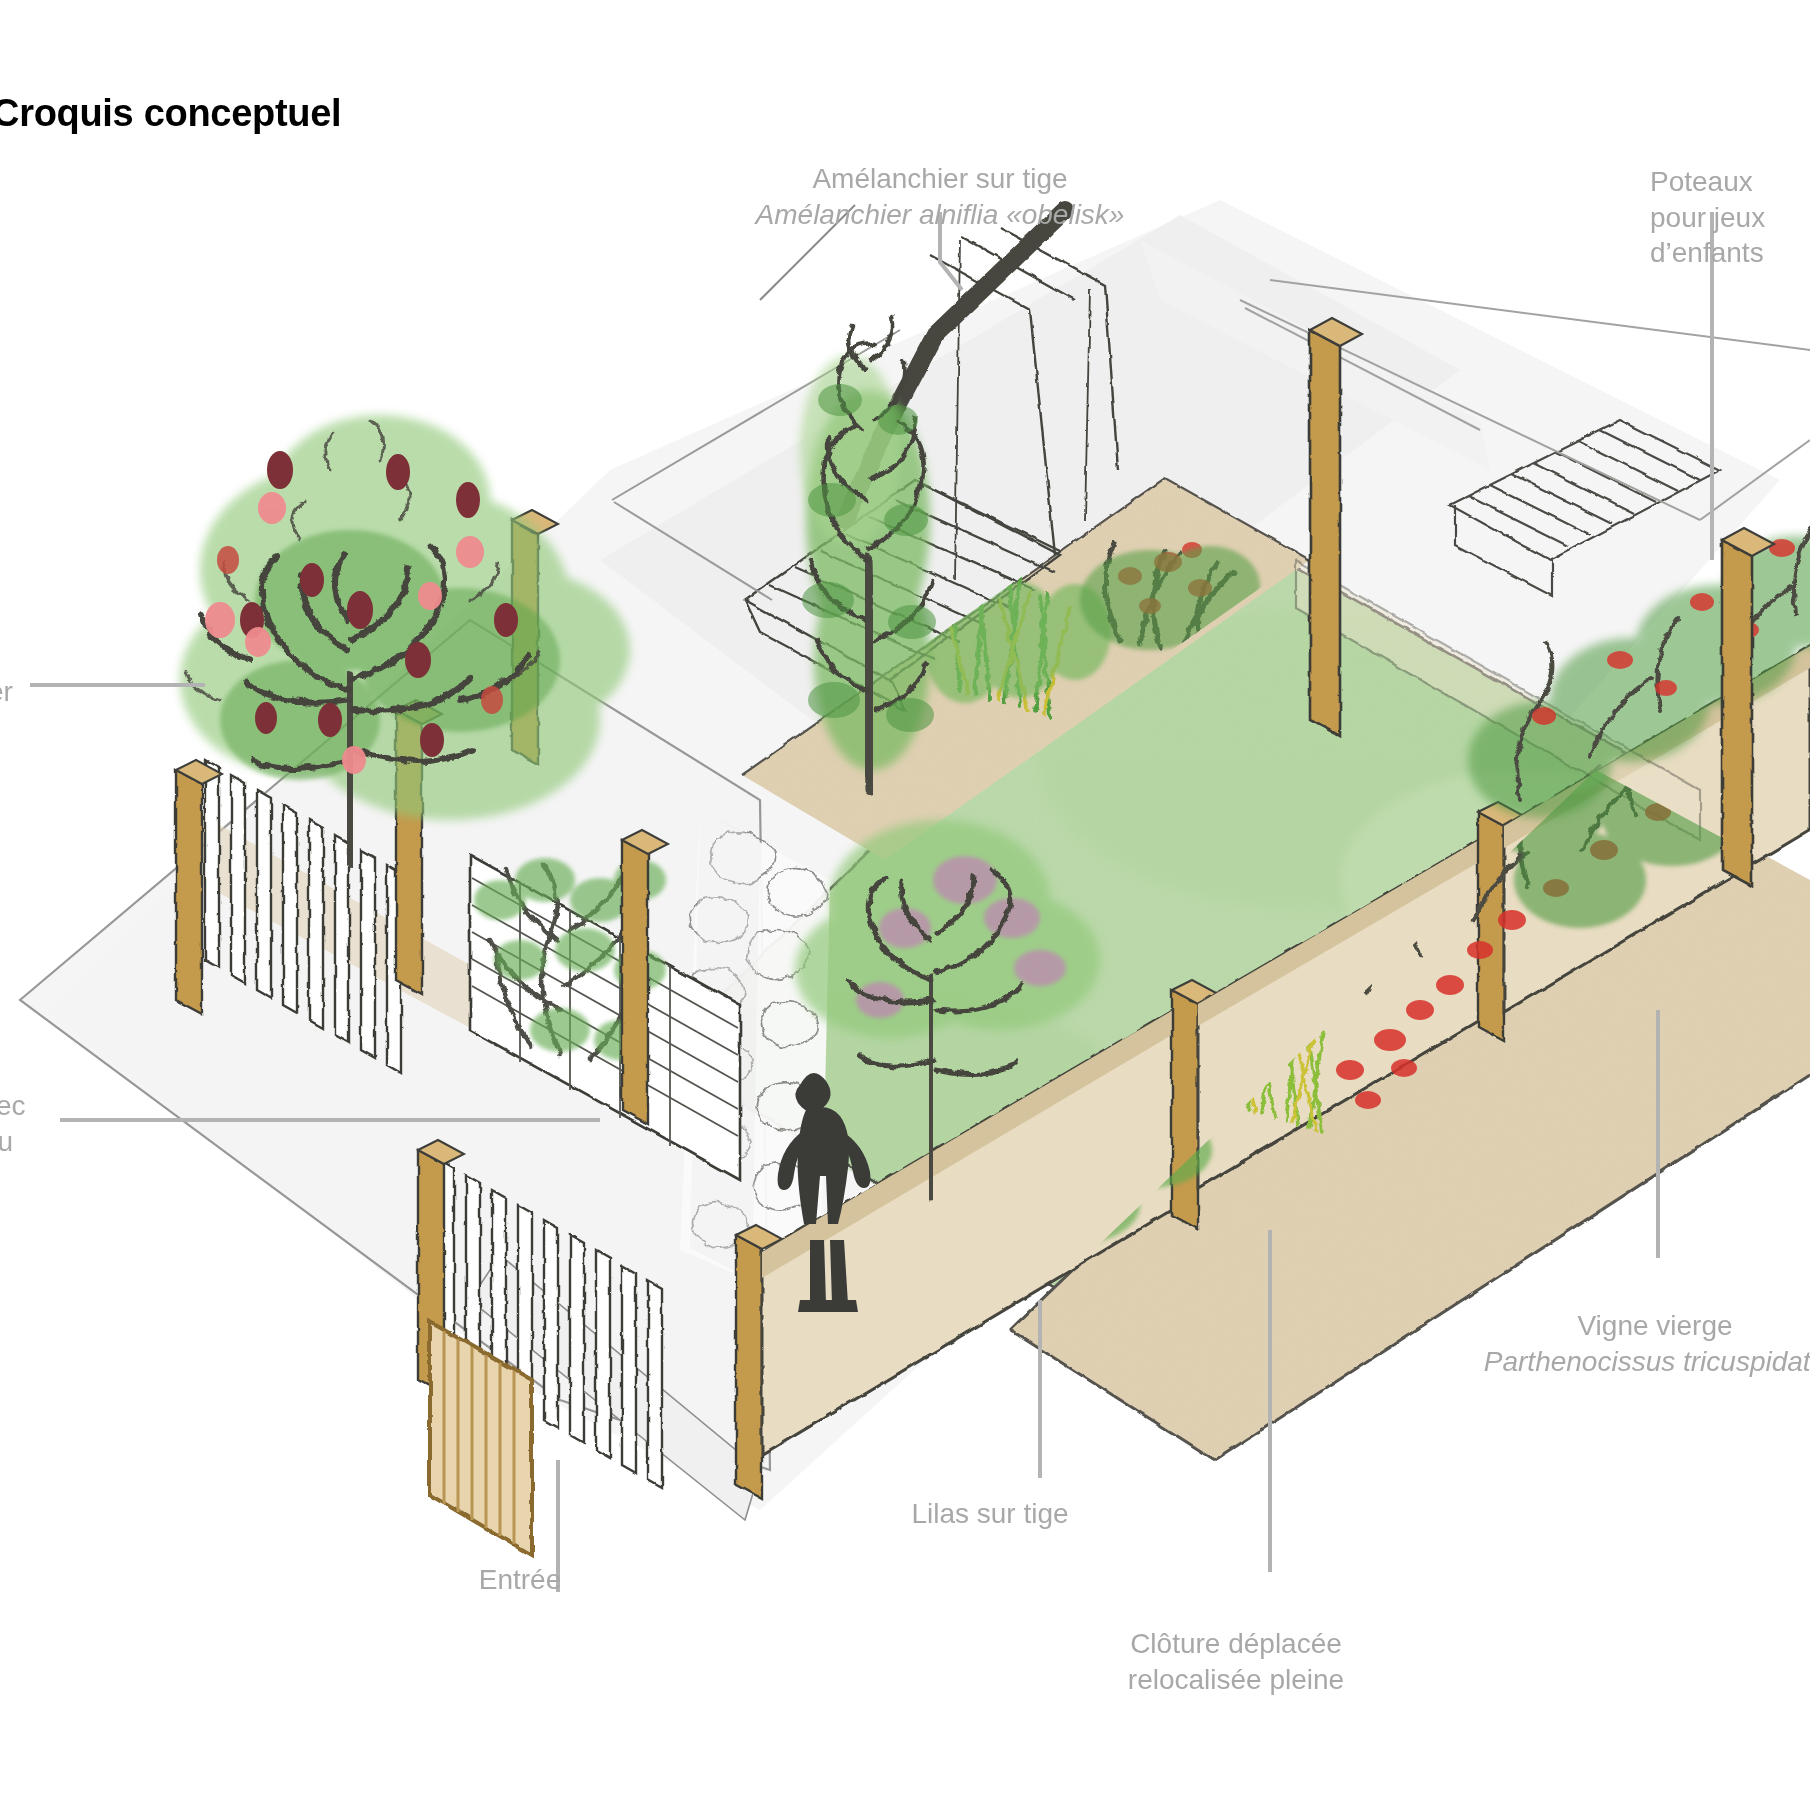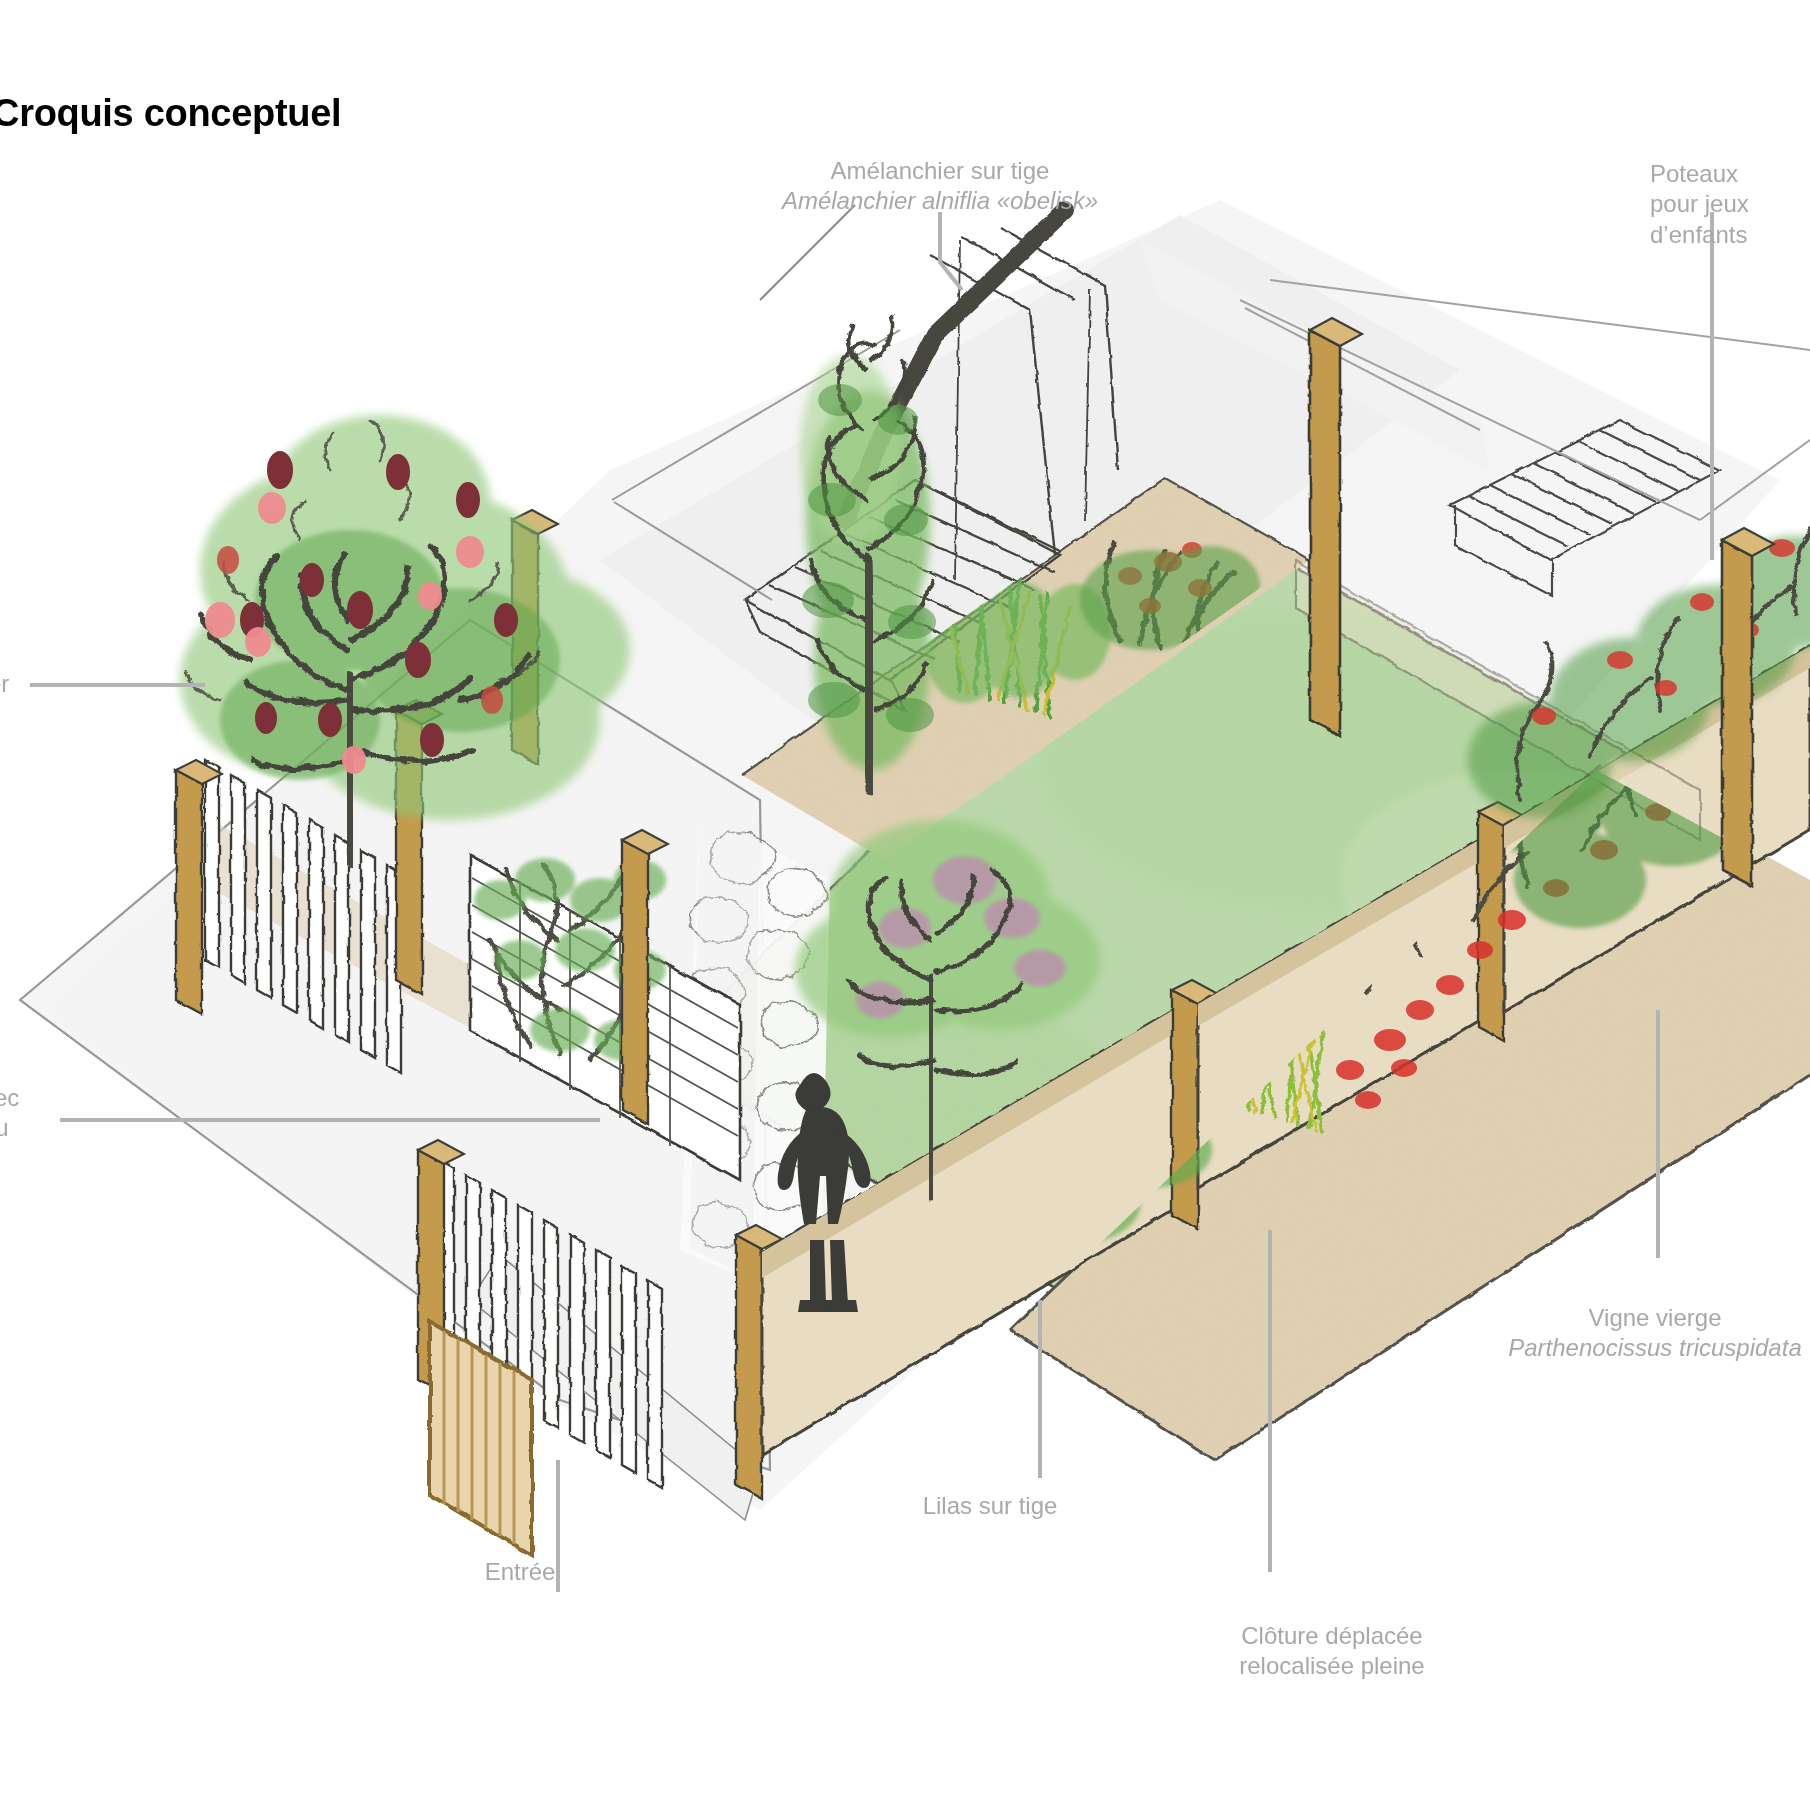--- a/index.html
+++ b/index.html
@@ -9,21 +9,21 @@
   #stage{position:absolute;left:0;top:0;width:1810px;height:1636px;background:#fff;}
 
   
   .title{
     position:absolute; left:-8px; top:92px;
     font-size:38px; font-weight:bold; color:#000;
     letter-spacing:-0.3px; white-space:nowrap;
   }
 
   
-  .label{position:absolute;color:#a8a8a8;font-size:24px;line-height:1.28;white-space:pre-line;}
+  .label{position:absolute;color:#a8a8a8;font-size:28px;line-height:1.28;white-space:pre-line;}
   .label .sci{font-style:italic;display:block;}
   .label.c{text-align:center;}
   .label.l{text-align:left;}
 
   svg.art{position:absolute;left:0;top:0;width:1810px;height:1810px;}
 
   .leader{stroke:#b3b3b3;stroke-width:4;fill:none;}
 </style>
 </head>
 <body>
@@ -648,21 +648,21 @@
 
   <div class="label c" style="left:1470px; top:1272px; width:370px;">
     <span>Vigne vierge</span>
     <span class="sci">Parthenocissus tricuspidata</span>
   </div>
 
   <div class="label c" style="left:790px; top:1460px; width:400px;">
     <span>Lilas sur tige</span>
   </div>
 
-  <div class="label c" style="left:1172px; top:1590px; width:320px;">
+  <div class="label c" style="left:1076px; top:1590px; width:320px;">
     <span>Clôture déplacée
 relocalisée pleine</span>
   </div>
 
   <div class="label c" style="left:430px; top:1526px; width:180px;">
     <span>Entrée</span>
   </div>
 
 </div>
 

